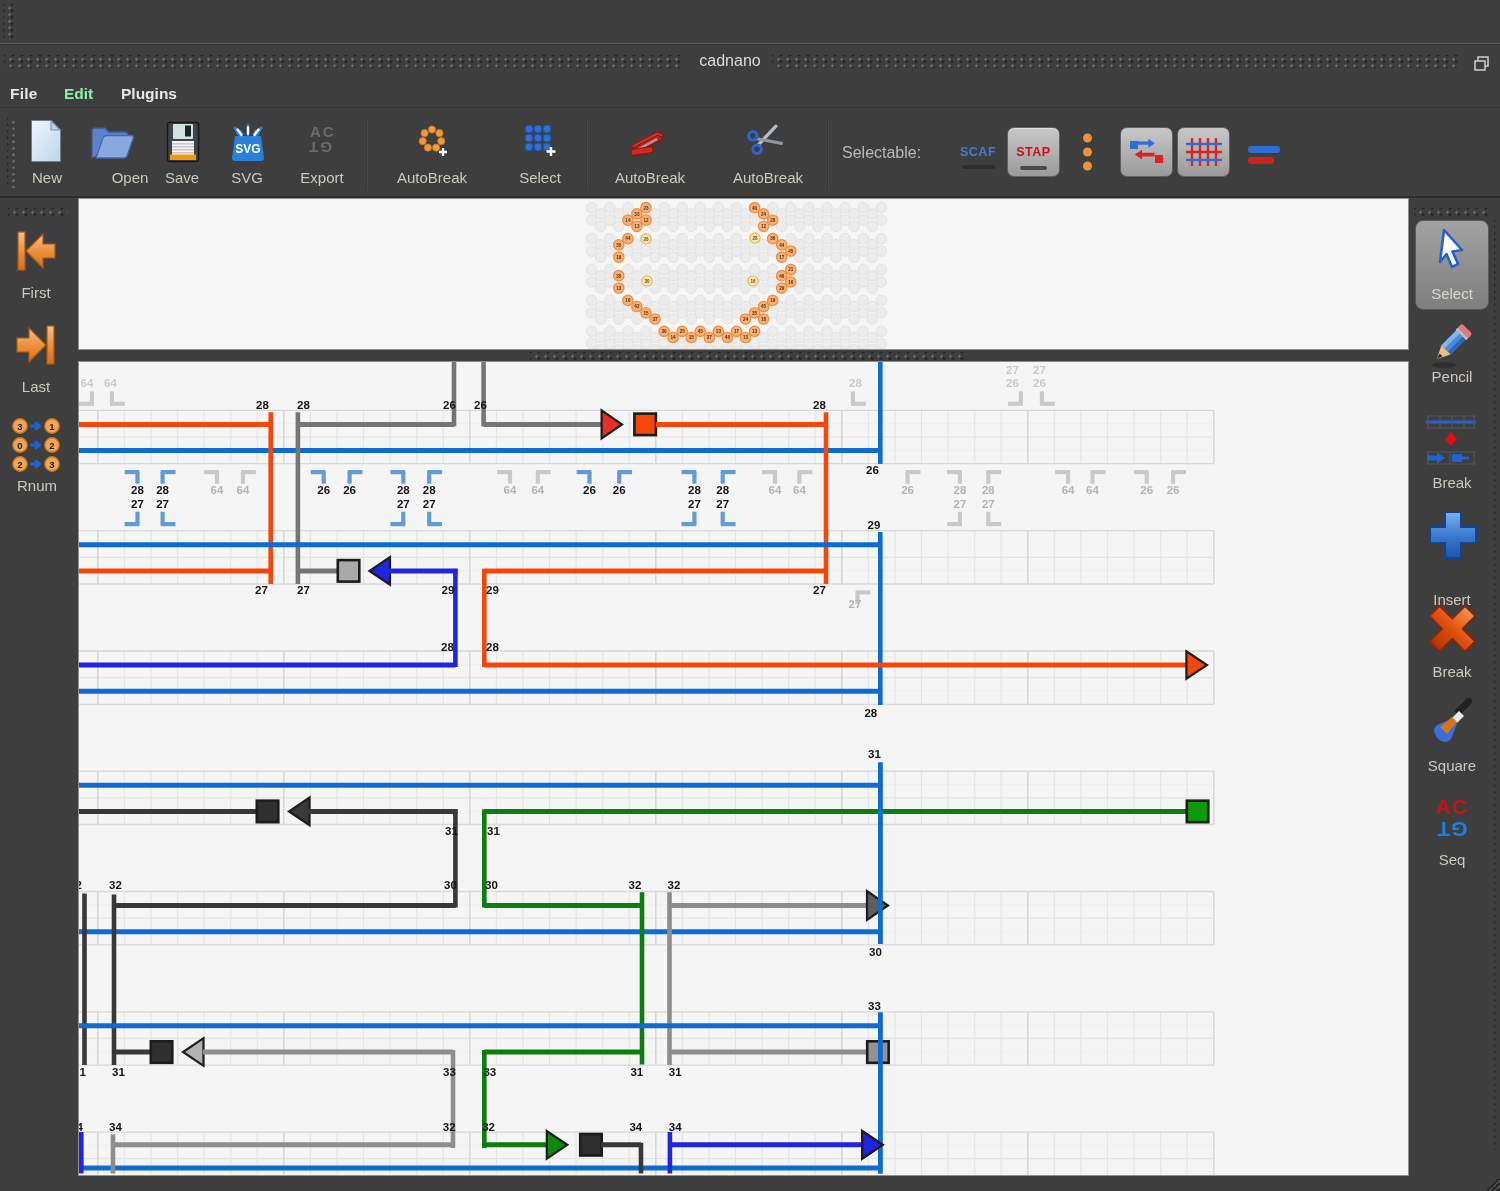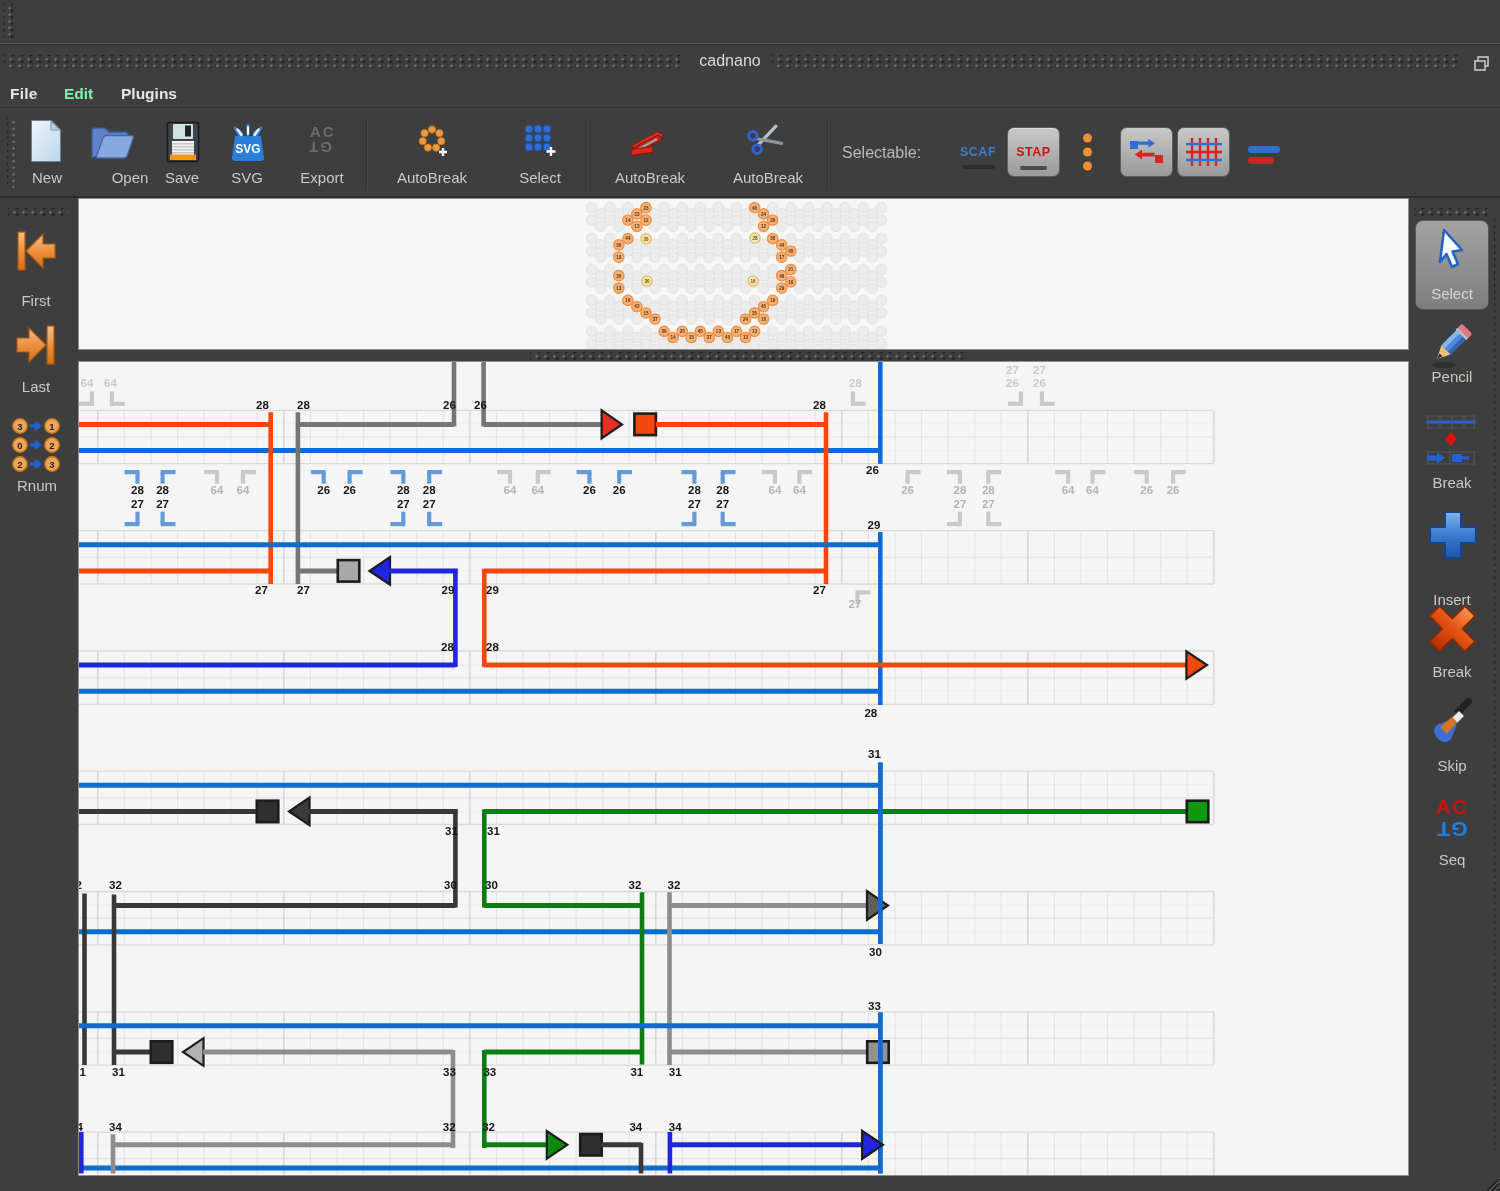--- a/index.html
+++ b/index.html
@@ -166,21 +166,21 @@
 <div class="abs" style="left:14px;top:228px"><svg width="44" height="46" viewBox="0 0 44 46">
 <defs>
         <linearGradient id="og" x1="0" y1="0" x2="0" y2="1">
 <stop offset="0" stop-color="#f6c089"></stop>
           <stop offset="0.5" stop-color="#ec9140"></stop>
           <stop offset="1" stop-color="#d96f14"></stop>
         </linearGradient>
       </defs>
 <rect x="4" y="4" width="7" height="38" fill="url(#og)" stroke="#a85a10" stroke-width="1.2"></rect>
 <path d="M12 23 L29 6 V16 H41 V30 H29 V40 Z" fill="url(#og)" stroke="#a85a10" stroke-width="1.2"></path>
-    </svg></div><div class="lbl" style="left:6px;top:292px;width:60px">First</div>
+    </svg></div><div class="lbl" style="left:6px;top:284px;width:60px">First</div>
 <div class="abs" style="left:14px;top:322px"><svg width="44" height="46" viewBox="0 0 44 46">
 <rect x="33" y="4" width="7" height="38" fill="url(#og)" stroke="#a85a10" stroke-width="1.2"></rect>
 <path d="M32 23 L15 6 V16 H3 V30 H15 V40 Z" fill="url(#og)" stroke="#a85a10" stroke-width="1.2"></path>
     </svg></div><div class="lbl" style="left:6px;top:378px;width:60px">Last</div>
 <div class="abs" style="left:11px;top:417px"><svg width="52" height="56" viewBox="0 0 52 56">
       <circle cx="9" cy="9" r="7.2" fill="#f2a558" stroke="#c47a1e" stroke-width="1.4"></circle>
       <text x="9" y="12.5" font-size="9.5" font-weight="bold" fill="#222" text-anchor="middle" font-family="Liberation Sans">3</text>
       <circle cx="41" cy="9" r="7.2" fill="#f2a558" stroke="#c47a1e" stroke-width="1.4"></circle>
       <text x="41" y="12.5" font-size="9.5" font-weight="bold" fill="#222" text-anchor="middle" font-family="Liberation Sans">1</text>
       <path d="M19 9 h8 M24 5.5 l4.5 3.5 -4.5 3.5" stroke="#1f62d8" stroke-width="3" fill="none"></path>
@@ -255,21 +255,21 @@
 <path d="M18 2 h14 v18 h18 v14 h-18 v18 h-14 v-18 H0 v-14 h18 z" fill="url(#rg1)" stroke="#8e2604" stroke-width="1.6" stroke-linejoin="round" transform="translate(0,1)"></path>
 </g>
     </svg></div><div class="lbl" style="left:1417px;top:663px;width:70px">Break</div>
 <div class="abs" style="left:1426px;top:697px"><svg width="50" height="54" viewBox="0 0 50 54">
 <g transform="rotate(0)">
 <path d="M28 14 L40 2 q3-2 5 0 t0 5 L33 19 Z" fill="#222"></path>
 <path d="M26 21 L33 14 l5 5 -7 7 z" fill="#e9e9e9"></path>
 <path d="M8 34 q0-6 8-8 l10-4 5 5 -4 10 q-2 8-8 8 -8 0-11-11 z" fill="#3a6fd8"></path>
 <path d="M14 30 l12-10 5 5 -10 12 z" fill="#d4741c"></path>
 </g>
-    </svg></div><div class="lbl" style="left:1417px;top:757px;width:70px">Skip</div>
+    </svg></div><div class="lbl" style="left:1417px;top:757px;width:70px">Square</div>
 <div class="abs" style="left:1430px;top:792px"><svg width="44" height="56" viewBox="0 0 44 56">
 <text x="22" y="22" font-size="21" font-weight="bold" fill="#cc1111" text-anchor="middle" font-family="Liberation Sans" letter-spacing="1">AC</text>
 <g transform="rotate(180 22 37)">
         <text x="22" y="44" font-size="21" font-weight="bold" fill="#1f7fe8" text-anchor="middle" font-family="Liberation Sans" letter-spacing="1">GT</text>
       </g>
     </svg></div><div class="lbl" style="left:1417px;top:851px;width:70px">Seq</div>
 
 
 <div class="canvas" style="left:78px;top:198px;width:1331px;height:152px;background:#f6f6f6">
 <svg width="1329" height="150" viewBox="79 199 1329 150">

